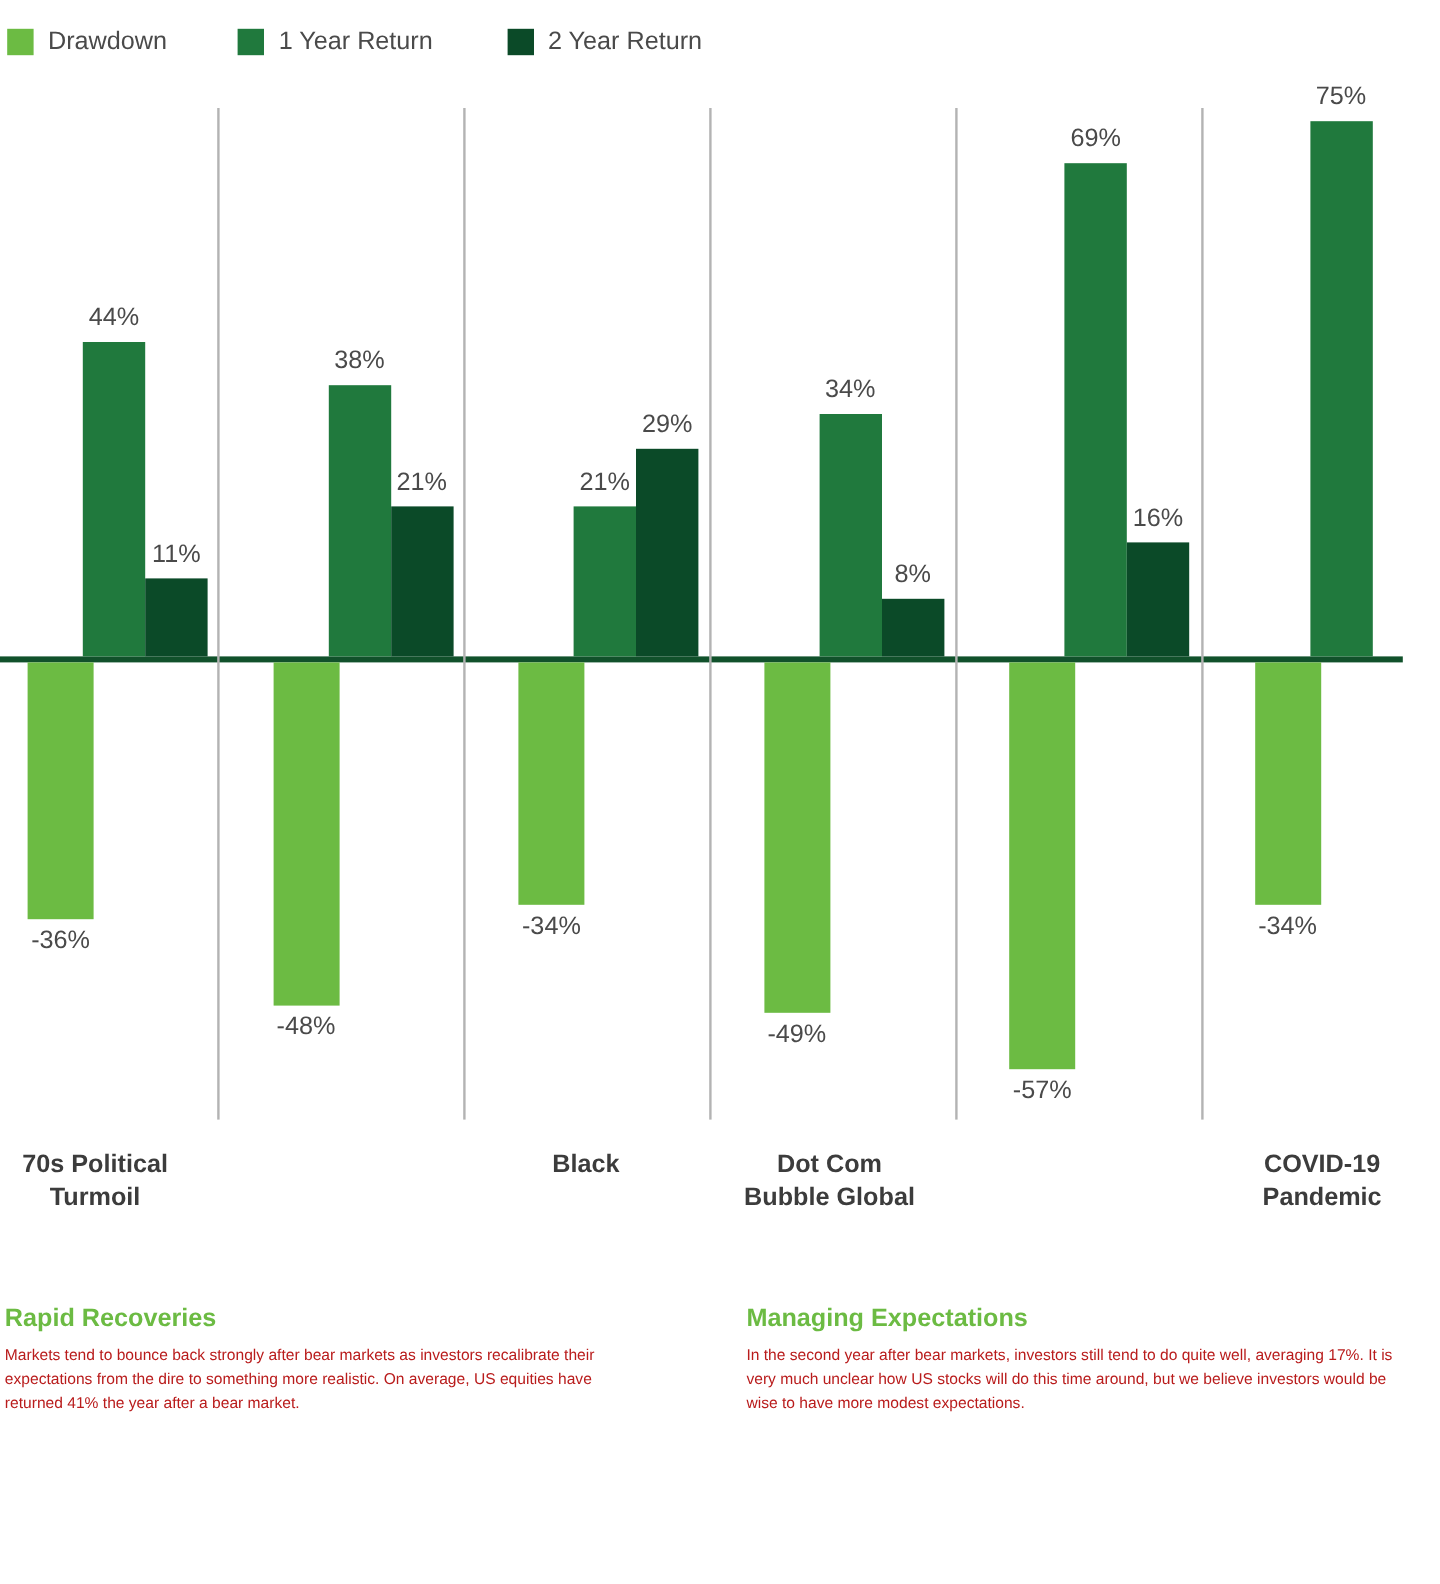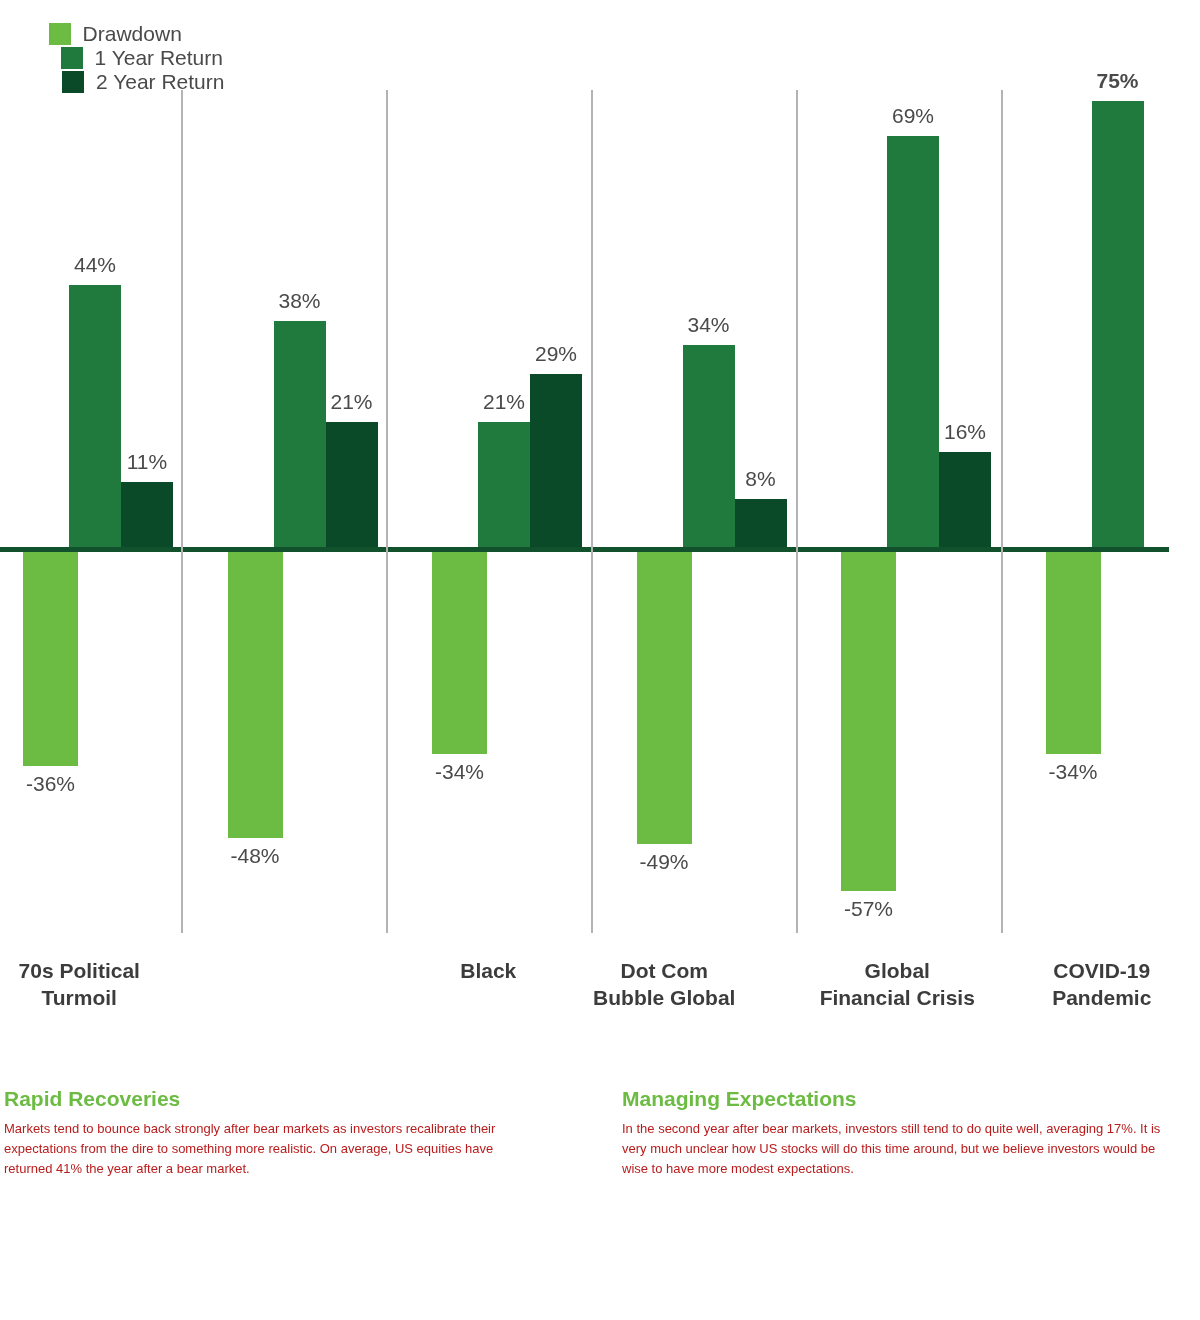--- a/index.html
+++ b/index.html
@@ -5,21 +5,21 @@
   * { box-sizing: border-box; margin: 0; padding: 0; }
   html, body {
     width: 1200px; height: 1320px;
     background: #ffffff;
     font-family: "Liberation Sans", sans-serif;
     overflow: hidden;
   }
   .page { position: relative; width: 1200px; height: 1320px; }
 
   
-  .legend { position: absolute; left: 0; top: 22px; display: flex; align-items: center; height: 26px; flex-direction: column; }
+  .legend { position: absolute; left: 0; top: 22px; display: flex; align-items: center; height: 26px; }
   .legend-item { display: flex; align-items: center; }
   .legend-swatch { width: 22px; height: 22px; display: block; }
   .legend-label { font-size: 21px; color: #4a4a4a; margin-left: 12px; white-space: nowrap; }
 
   
   .plot { position: absolute; left: 0; top: 90px; width: 1200px; height: 850px; }
   .sep { position: absolute; top: 0; width: 2px; height: 843px; background: #b3b3b3; }
   .zero-line { position: absolute; left: 0; width: 1169px; height: 5px; background: #11512b; top: 457px; }
 
   .group { position: absolute; top: 0; height: 850px; }
@@ -109,39 +109,35 @@
         <div class="bar-label" style="left: 13.5px; width: 120px; top: 807.15px;">-57%</div>
         <div class="bar" style="left: 92px; width: 52px; height: 410.55px; background: rgb(32, 121, 61); top: 46.45px;"></div>
         <div class="bar-label" style="left: 58px; width: 120px; top: 14.45px;">69%</div>
         <div class="bar" style="left: 144px; width: 52px; height: 95.2px; background: rgb(11, 74, 40); top: 361.8px;"></div>
         <div class="bar-label" style="left: 110px; width: 120px; top: 329.8px;">16%</div>
       </div>
       <div class="group" style="left: 999.5px; width: 204.5px;">
         <div class="bar" style="left: 46px; width: 55px; height: 202.3px; background: rgb(108, 187, 67); top: 462px;"></div>
         <div class="bar-label" style="left: 13.5px; width: 120px; top: 670.3px;">-34%</div>
         <div class="bar" style="left: 92px; width: 52px; height: 446.25px; background: rgb(32, 121, 61); top: 10.75px;"></div>
-        <div class="bar-label" style="left: 58px; width: 120px; top: -21.25px; font-weight: bold;">75%</div>
+        <div class="bar-label" style="left: 58px; width: 120px; top: -21.25px;">75%</div>
       </div>
     </div>
 
   <div class="cats" id="cats">
       <div class="cat" style="left: -43px; width: 244.5px;">
         <div>70s Political</div>
         <div>Turmoil</div>
       </div>
       <div class="cat" style="left: 366px; width: 244.5px;">
         <div>Black</div>
       </div>
-      <div class="cat" style="left: 542px; width: 244.5px;">
+      <div class="cat" style="left: 569px; width: 244.5px;">
         <div>Dot Com</div>
         <div>Bubble Global</div>
-      </div>
-      <div class="cat" style="left: 775px; width: 244.5px;">
-        <div>Global</div>
-        <div>Financial Crisis</div>
       </div>
       <div class="cat" style="left: 979.5px; width: 244.5px;">
         <div>COVID-19</div>
         <div>Pandemic</div>
       </div>
     </div>
 
   <div class="notes">
     <div class="note" style="left:4px; width:500px;">
       <div class="note-title">Rapid Recoveries</div>

